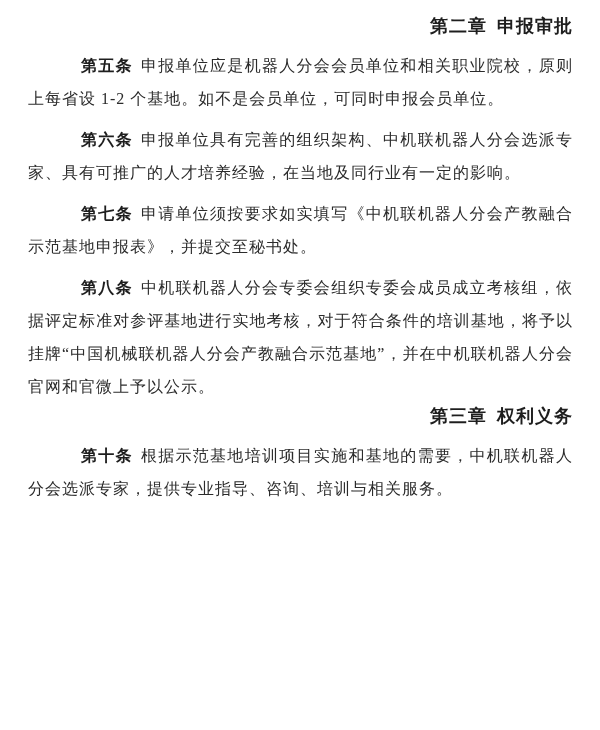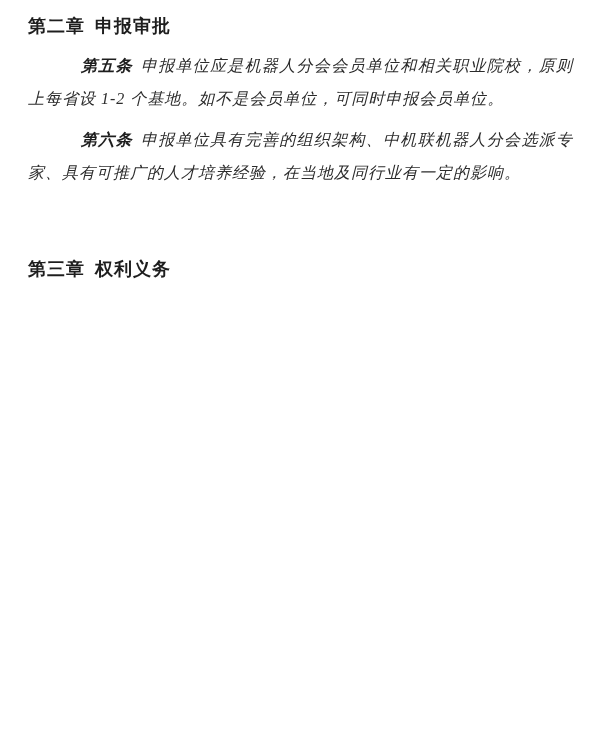--- a/index.html
+++ b/index.html
@@ -18,39 +18,37 @@
     box-sizing: border-box;
     width: 600px;
     height: 730px;
     padding: 13px 27px 0 28px;
   }
   .chapter-title {
     margin: 0 0 9px 0;
     font-size: 18px;
     line-height: 27px;
     font-weight: bold;
-    text-align: left;
+    text-align: right;
     color: #1e1e1e;
     letter-spacing: 1px;
   }
   .chapter-section + .chapter-section .chapter-title {
-    margin-top: 67px;
   }
   .chapter-num {
     margin-right: 10px;
   }
   .article {
     margin: 0 0 8px 0;
     font-size: 16px;
     line-height: 33px;
     letter-spacing: 1px;
     text-align: justify;
     text-indent: 53px;
     color: #2b2b2b;
-    font-style: italic;
   }
   .article:last-child {
     margin-bottom: 0;
   }
   .article-label {
     font-weight: bold;
     color: #1e1e1e;
     margin-right: 8px;
   }
 </style>
@@ -65,25 +63,34 @@
     </h2>
 
     <p class="article">
       <span class="article-label">第五条</span><span class="article-text">申报单位应是机器人分会会员单位和相关职业院校，原则上每省设 1-2 个基地。如不是会员单位，可同时申报会员单位。</span>
     </p>
 
     <p class="article">
       <span class="article-label">第六条</span><span class="article-text">申报单位具有完善的组织架构、中机联机器人分会选派专家、具有可推广的人才培养经验，在当地及同行业有一定的影响。</span>
     </p>
 
+    <p class="article">
+      <span class="article-label">第七条</span><span class="article-text">申请单位须按要求如实填写《中机联机器人分会产教融合示范基地申报表》，并提交至秘书处。</span>
+    </p>
 
+    <p class="article">
+      <span class="article-label">第八条</span><span class="article-text">中机联机器人分会专委会组织专委会成员成立考核组，依据评定标准对参评基地进行实地考核，对于符合条件的培训基地，将予以挂牌“中国机械联机器人分会产教融合示范基地”，并在中机联机器人分会官网和官微上予以公示。</span>
+    </p>
   </section>
 
   <section class="chapter-section">
     <h2 class="chapter-title">
       <span class="chapter-num">第三章</span><span class="chapter-name">权利义务</span>
     </h2>
 
 
+    <p class="article">
+      <span class="article-label">第十条</span><span class="article-text">根据示范基地培训项目实施和基地的需要，中机联机器人分会选派专家，提供专业指导、咨询、培训与相关服务。</span>
+    </p>
 
   </section>
 
 </div>
 
 </body></html>

